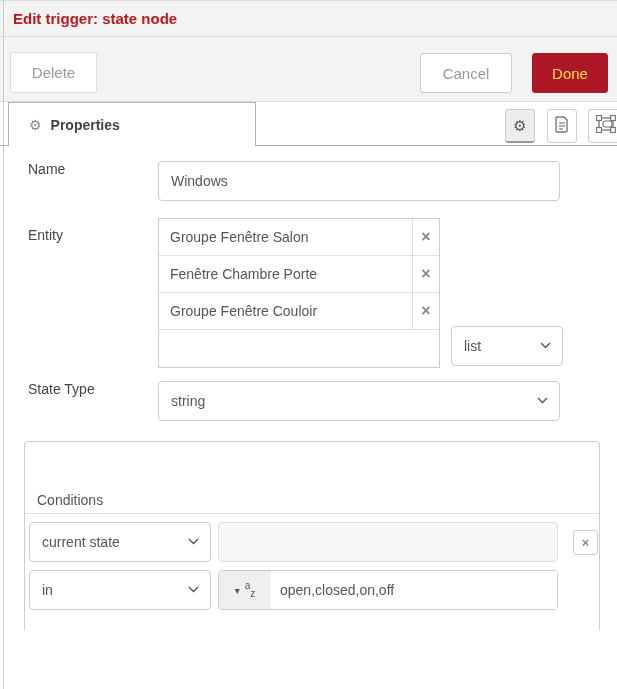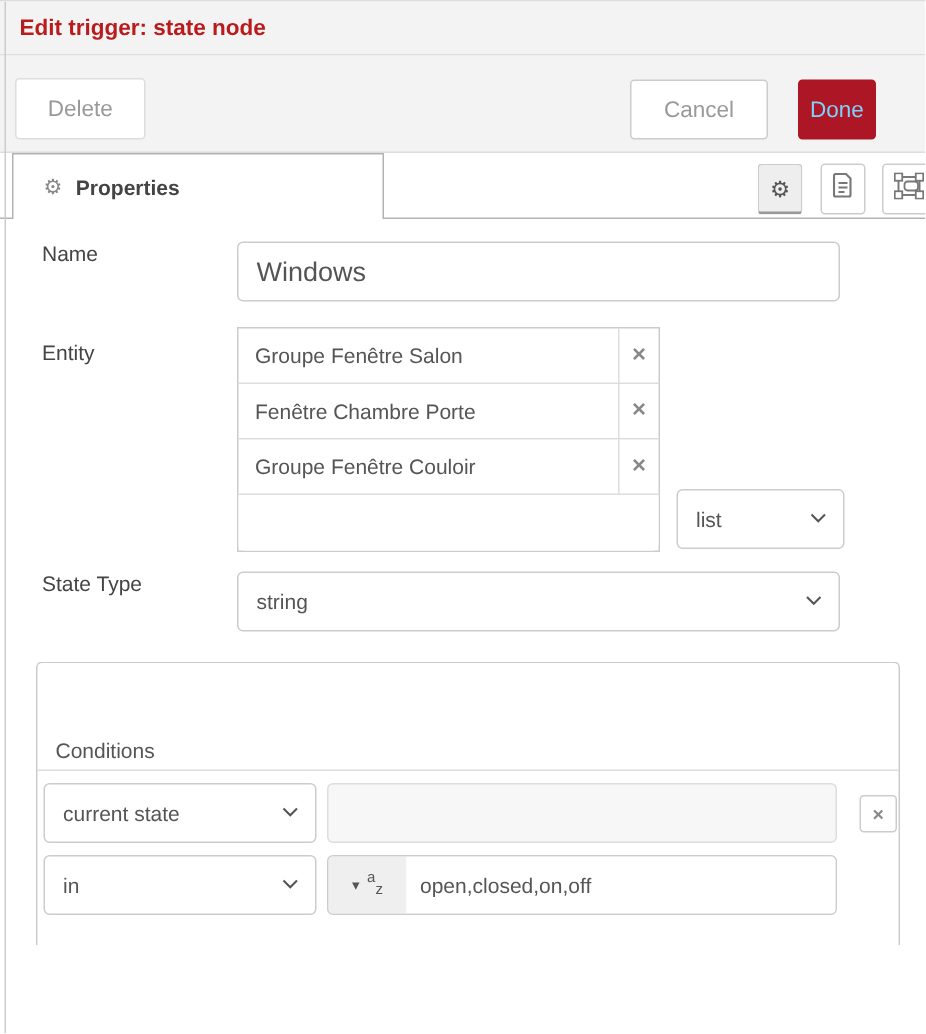--- a/index.html
+++ b/index.html
@@ -16,22 +16,22 @@
          display:flex; align-items:center; padding-left:13px; }
   .hdr-title { font-size:15px; font-weight:bold; color:#b91c1c;text-align:right; }
 
   
   .btnrow { position:relative; height:65px; background:#f3f3f3; border-bottom:1px solid #ddd; }
   .btn { font-family:inherit; font-size:15px; border-radius:3px; cursor:pointer; }
   .btn-delete { position:absolute; left:10px; top:15px; width:87px; height:41px;
                 background:#fff; border:1px solid #ddd; color:#999; }
   .btn-cancel { position:absolute; left:420px; top:16px; width:92px; height:40px;
                 background:#fff; border:1px solid #ccc; color:#999; }
-  .btn-done   { position:absolute; left:532px; top:16px; width:52px; height:40px;
-                background:#AD1625; border:1px solid #AD1625; color:#7dd3fc; }
+  .btn-done   { position:absolute; left:532px; top:16px; width:76px; height:40px;
+                background:#AD1625; border:1px solid #AD1625; color:#fde047; }
 
   
   .tabrow { position:relative; height:44px; background:#fff; border-bottom:1px solid #b3b3b3; }
   .tab { position:absolute; left:8px; top:0; width:248px; height:44px; background:#fff;
          border:1px solid #b3b3b3; border-bottom:none; display:flex; align-items:center;
          padding-left:20px; z-index:2; }
   .tab-gear { color:#888; font-size:14px; margin-right:9px; font-family:"DejaVu Sans", sans-serif; }
   .tab-label { font-size:14px; font-weight:bold; color:#444; }
   .icon-btn { position:absolute; top:7px; width:30px; height:34px; background:#fff;
               border:1px solid #ccc; border-radius:3px; display:flex; align-items:center;
@@ -39,21 +39,21 @@
   .icon-btn.active { background:#eee; border-bottom:2px solid #999; }
   .ib-gear { left:505px; font-size:15px; color:#555; font-family:"DejaVu Sans", sans-serif; }
   .ib-doc { left:547px; }
   .ib-app { left:588px; width:36px; }
 
   
   .form { background:#fff; padding-top:15px; }
   .frow { display:flex; margin-left:28px; }
   .flabel { width:130px; font-size:14px; color:#444; }
   .tinput { width:402px; height:40px; border:1px solid #ccc; border-radius:4px;
-            padding:0 12px; font-size:18px; color:#555; font-family:inherit; background:#fff; }
+            padding:0 12px; font-size:14px; color:#555; font-family:inherit; background:#fff; }
   .sel { position:relative; height:40px; border:1px solid #ccc; border-radius:4px;
          display:flex; align-items:center; padding:0 12px; font-size:14px; color:#555;
          background:#fff; cursor:pointer; }
   .sel .chev { position:absolute; right:11px; top:50%; margin-top:-4px; }
   .chev svg { display:block; }
 
   .row-name { margin-bottom:17px; }
   .row-server { margin-bottom:21px; }
   .sel-server { width:297px; }
   .sq-btn { width:35px; height:40px; background:#fff; border:1px solid #ccc; border-radius:4px;

